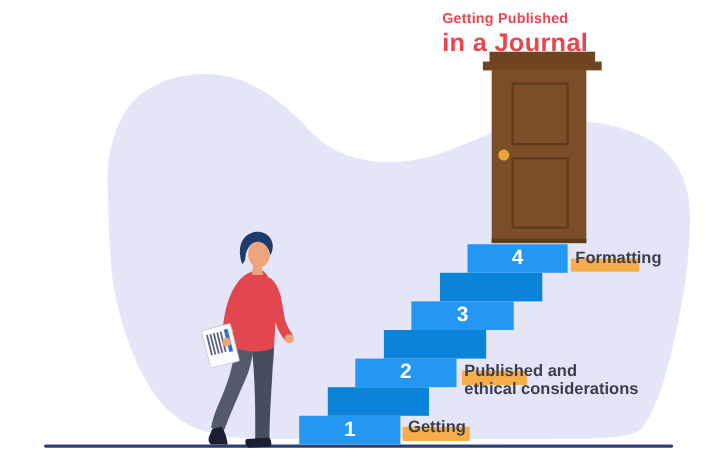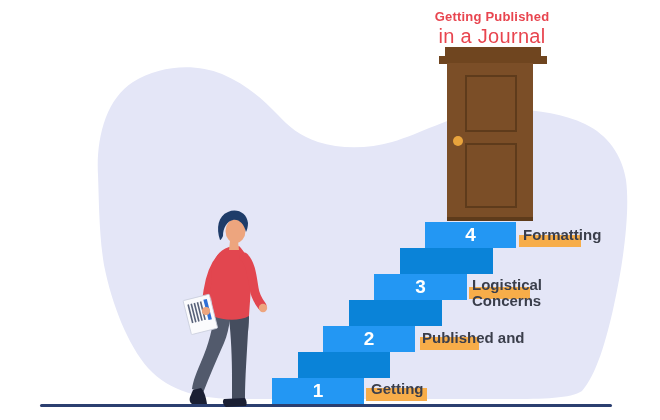--- a/index.html
+++ b/index.html
@@ -10,23 +10,23 @@
   .abs { position:absolute; }
 
   
   #blob-svg { left:0; top:0; width:660px; height:420px; }
   #ground-line {
     left:40px; top:404px; width:572px; height:3px; border-radius:2px;
     background:var(--ground-navy,#2B3F70);
   }
 
   
-  #title { left:402px; top:9px; width:180px; text-align:center; color:var(--title-red,#E8454F); }
+  #title { left:402px; top:9px; width:180px; text-align:left; color:var(--title-red,#E8454F); }
   #title .t1 { font-size:13px; font-weight:bold; letter-spacing:.2px; }
-  #title .t2 { font-size:20px; font-weight:normal; margin-top:1px; letter-spacing:.3px; }
+  #title .t2 { font-size:23px; font-weight:bold; margin-top:1px; letter-spacing:.3px; }
 
   
   #door-cap-top { left:445px; top:47px;  width:96px;  height:10px; background:var(--door-frame-brown,#6F451F); }
   #door-cap-lip { left:439px; top:56px;  width:108px; height:8px;  background:var(--door-frame-brown,#6F451F); }
   #door-body    { left:447px; top:63px;  width:86px;  height:158px; background:var(--door-brown,#7B4E27); }
   .door-panel   { position:absolute; left:18px; width:48px; border:2px solid var(--door-panel-line,#5E3B1B); }
   #door-panel-top    { top:12px; height:53px; }
   #door-panel-bottom { top:80px; height:61px; }
   #door-bottom-strip { left:447px; top:217px; width:86px; height:4px; background:var(--door-panel-line,#5E3B1B); }
   #doorknob { left:453px; top:136px; width:10px; height:10px; border-radius:50%;
@@ -117,25 +117,21 @@
     <span class="step-num">4</span>
   </div>
 
   <div id="label-1" class="abs step-label">
     <span class="hl"></span>
     <span class="lt">Getting</span>
   </div>
   <div id="label-2" class="abs step-label">
     <span class="hl"></span>
     <span class="lt">Published and</span>
-  </div>
-  <div id="label-3" class="abs step-label">
-    <span class="hl"></span>
-    <span class="lt">Logistical</span>
-    <span class="lt">Concerns</span>
+    <span class="lt">ethical considerations</span>
   </div>
   <div id="label-4" class="abs step-label">
     <span class="hl"></span>
     <span class="lt">Formatting</span>
   </div>
 
   <svg id="person-svg" class="abs" viewBox="170 200 110 215" xmlns="http://www.w3.org/2000/svg">
 
     <path style="fill:var(--pants-gray-light,#525A6C)" d="M 214 313 C 213 327, 209 344, 201 362 C 197 371, 193 381, 192 389
          L 203 393 C 209 377, 217 359, 224 343 C 227 336, 229 327, 230 319 Z"></path>

